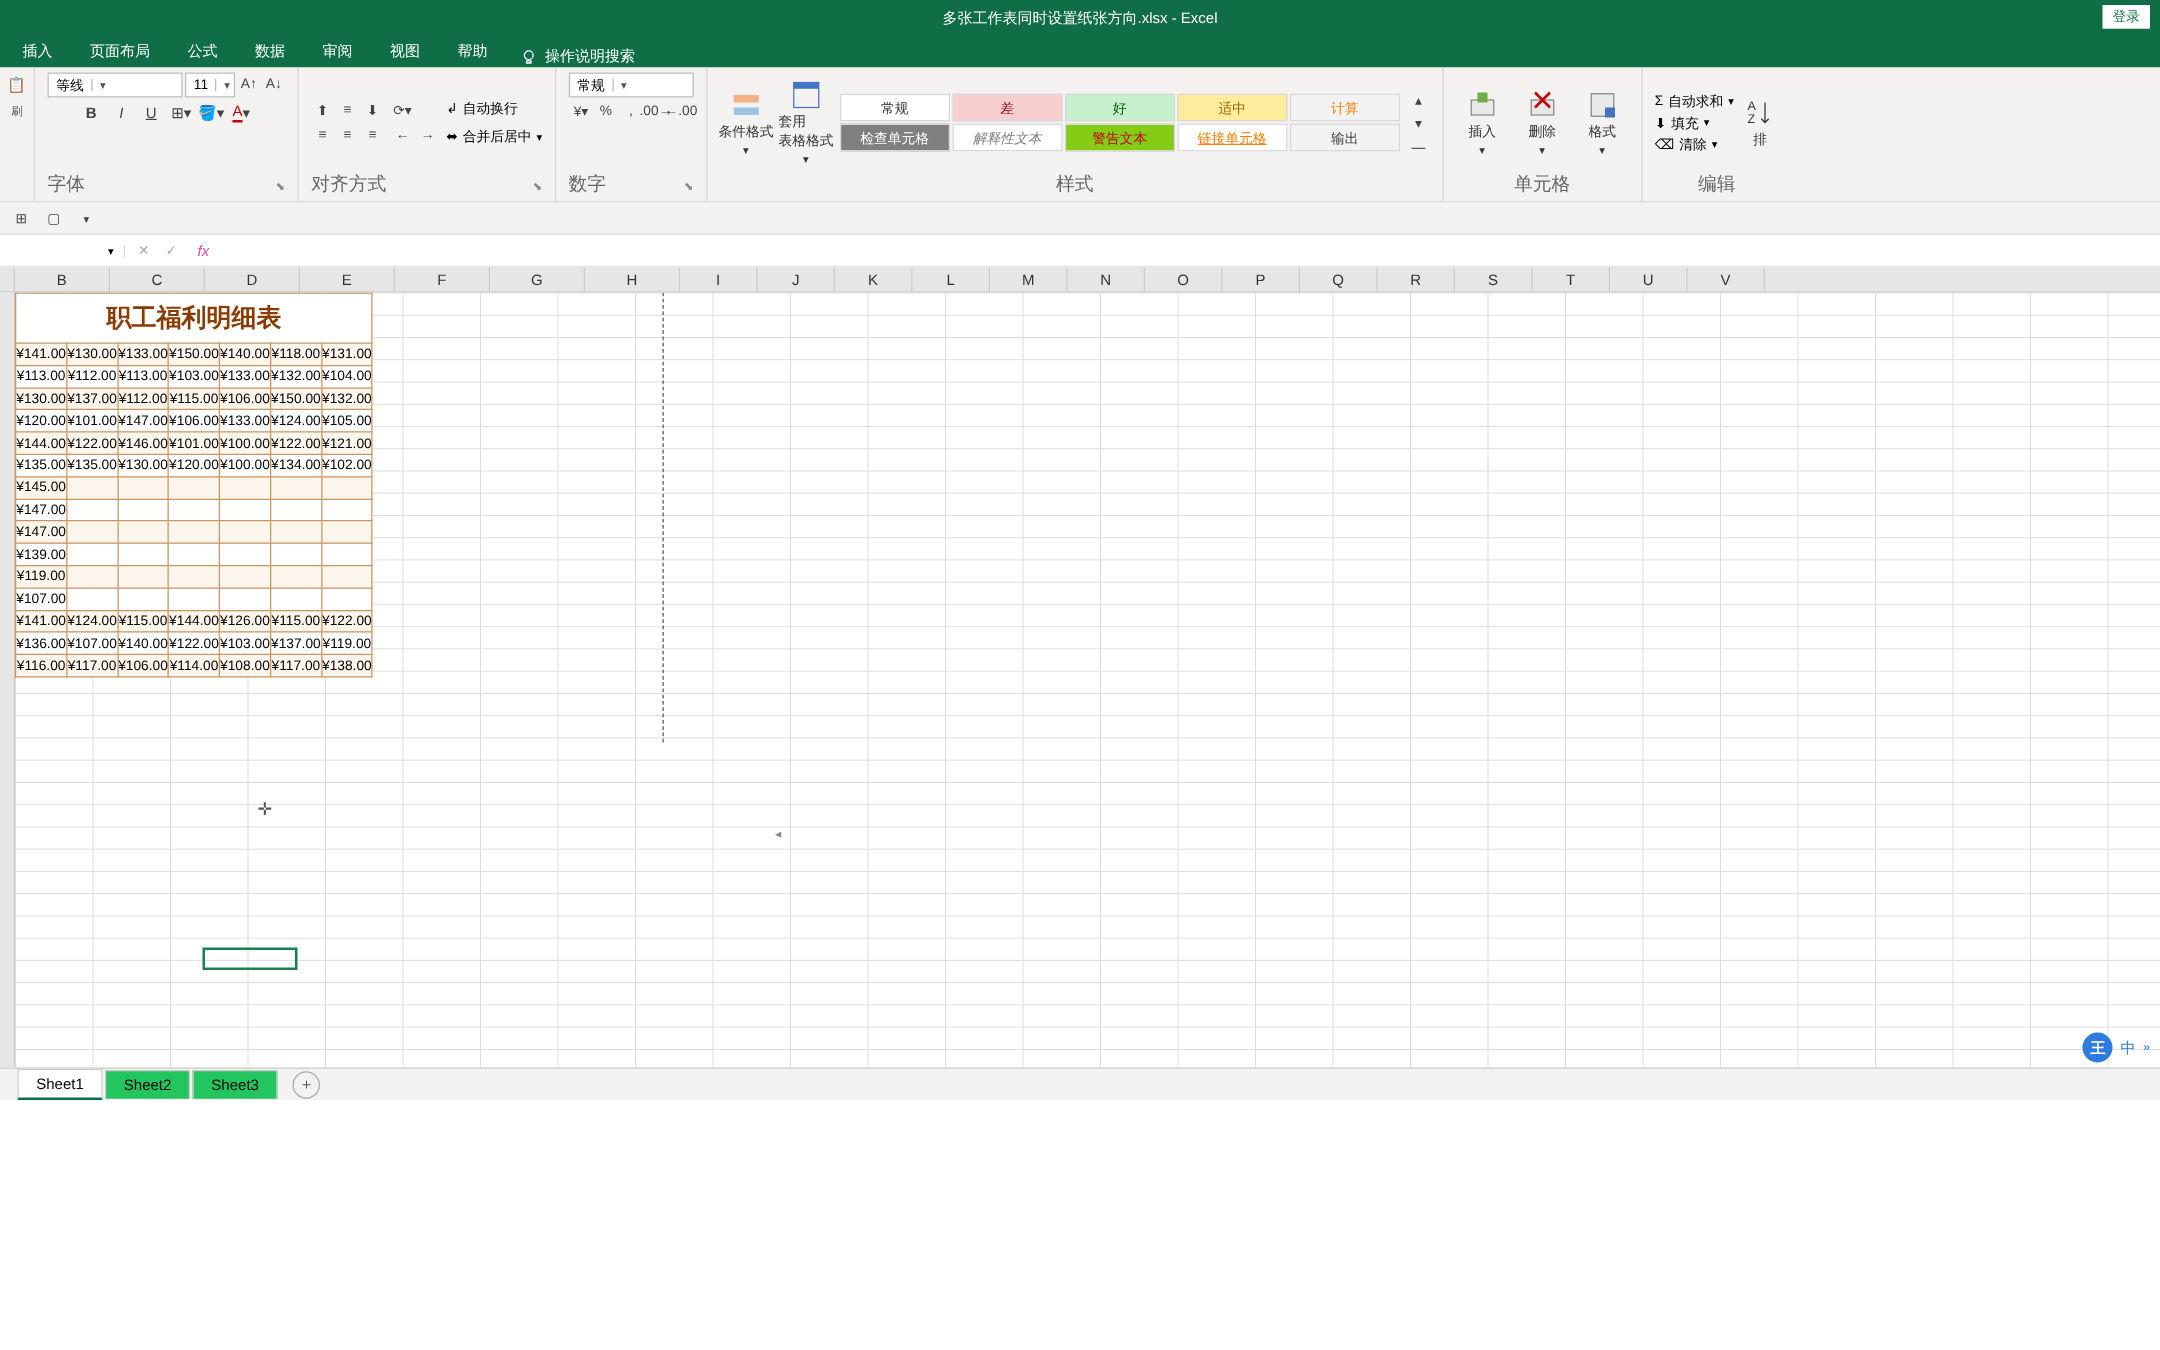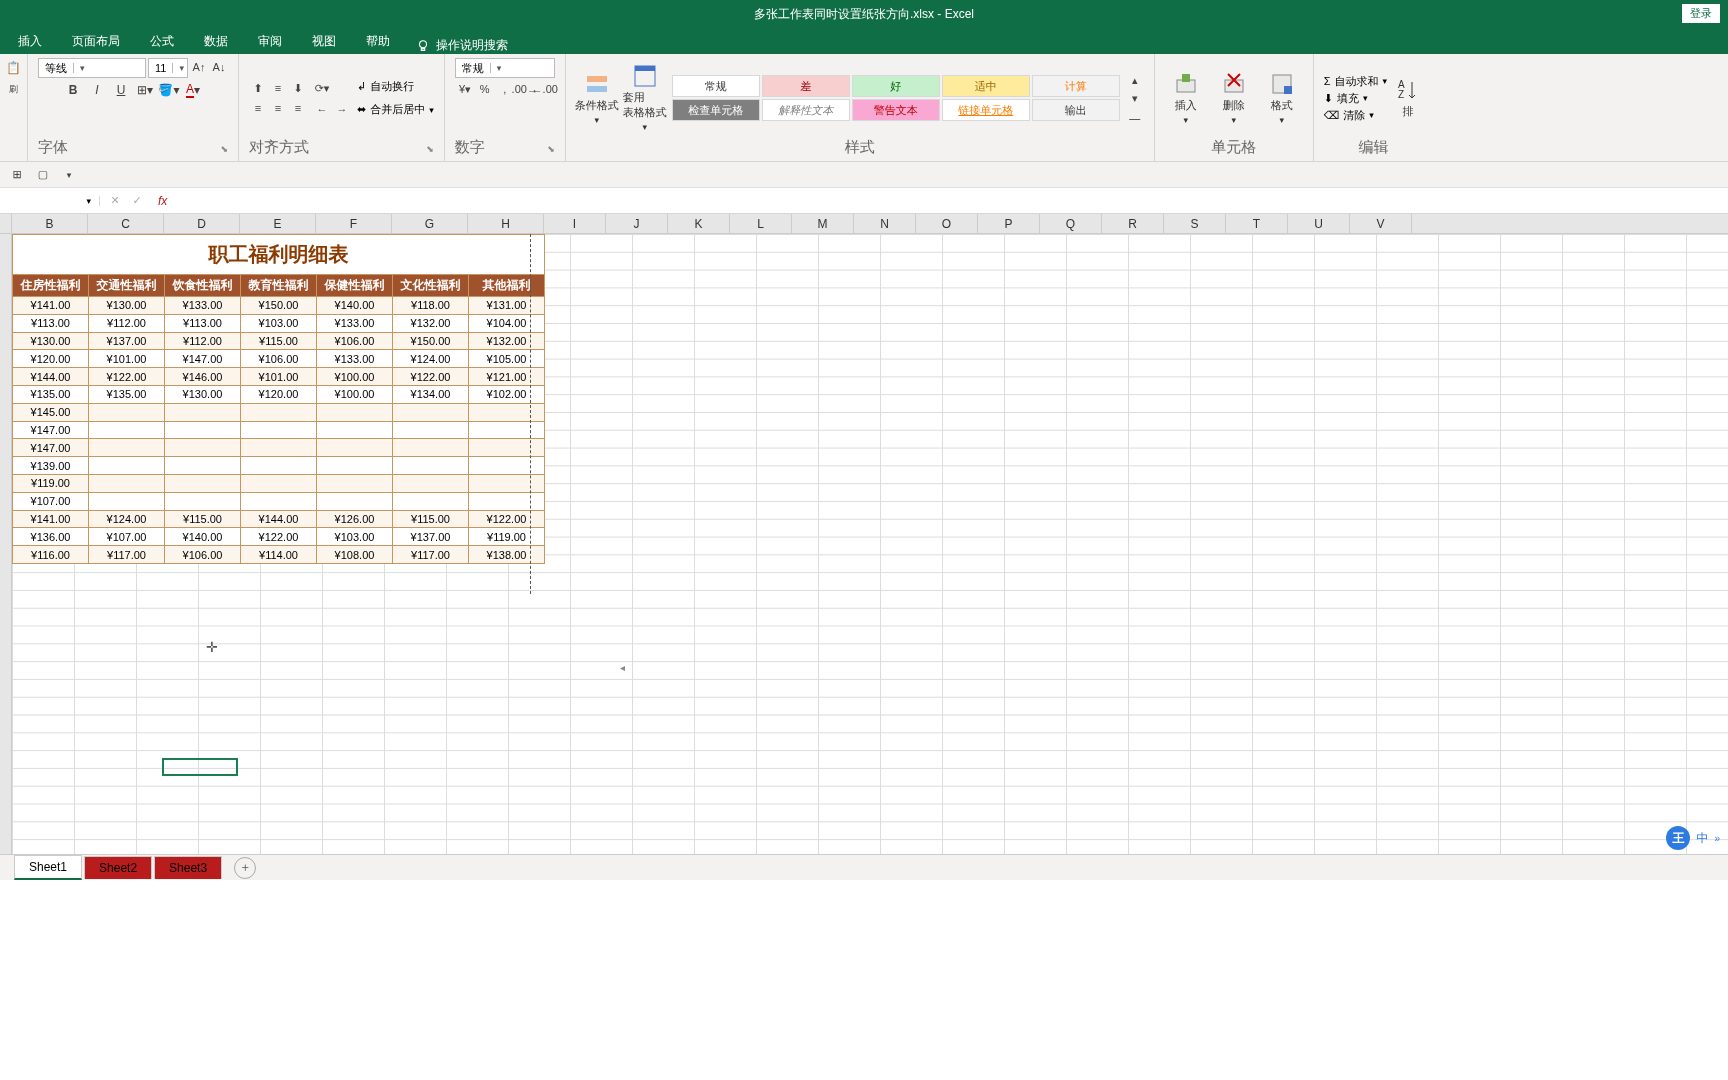--- a/index.html
+++ b/index.html
@@ -27,39 +27,39 @@
 .big-btn svg{width:24px;height:24px;}
 .big-btn span{font-size:11px;color:#333;white-space:nowrap;}
 .styles-gallery{display:grid;grid-template-columns:repeat(4,88px);grid-template-rows:22px 22px;gap:2px;}
 .style-cell{border:1px solid #d8d8d8;font-size:11px;display:flex;align-items:center;justify-content:center;}
 .autosum-group{display:flex;flex-direction:column;gap:2px;font-size:11px;}
 .autosum-item{display:flex;align-items:center;gap:4px;cursor:pointer;white-space:nowrap;}
 .qat{height:26px;background:#f3f2f1;display:flex;align-items:center;gap:8px;padding-left:8px;border-bottom:1px solid #e0e0e0;}
 .namebox-row{height:26px;display:flex;align-items:center;border-bottom:1px solid #d8d8d8;}
 .namebox{width:100px;border-right:1px solid #d8d8d8;padding:0 8px;font-size:12px;display:flex;align-items:center;}
 .fx-icons{display:flex;gap:4px;padding:0 6px;}
-.fx-label{font-style:italic;font-size:12px;color:#b91c1c;padding:0 6px;}
+.fx-label{font-style:italic;font-size:12px;color:#ec4899;padding:0 6px;}
 .formula-bar{flex:1;padding:0 6px;font-size:12px;}
 .col-headers{height:20px;display:flex;background:#e6e6e6;border-bottom:1px solid #ccc;}
 .ch{border-right:1px solid #ccc;text-align:center;font-size:12px;color:#333;display:flex;align-items:center;justify-content:center;}
 .grid-area{position:relative;height:620px;overflow:hidden;}
 .gridlines{position:absolute;inset:0;background-image:linear-gradient(to right,#dcdcdc 1px,transparent 1px),linear-gradient(to bottom,#dcdcdc 1px,transparent 1px);background-size:62px 17.8px;}
 .row-headers{position:absolute;left:0;top:0;width:12px;height:100%;background:#e6e6e6;border-right:1px solid #ccc;}
 .data-table{position:absolute;left:12px;top:0;border-collapse:collapse;}
 .data-table td,.data-table th{border:1px solid #c8945f;font-size:11px;text-align:center;height:17.8px;}
 .title-row td{font-size:20px;font-weight:bold;color:#8b3a00;height:40px;border:1px solid #c8945f;background:#fff;}
 .header-row th{background:#a0522d;color:#fff;font-size:12px;height:20px;padding:2px 0;}
 .data-row td{background:#fff;color:#000;}
 .odd td{background:#fcf5ec;}
 .cursor-cross{position:absolute;left:206px;top:405px;font-size:14px;color:#555;}
 .selection{position:absolute;border:2px solid #1a7f50;}
 .page-break-line{position:absolute;left:530px;top:0;width:0;height:360px;border-right:1px dashed #555;}
 .overlay-text{position:absolute;left:75px;top:380px;font-size:95px;font-weight:bold;color:#3d7ec9;text-shadow:0 0 18px #a8d0ff,0 0 28px #a8d0ff;white-space:nowrap;letter-spacing:2px;z-index:10;}
 .sheet-tabs{position:absolute;bottom:200px;left:0;right:0;height:26px;background:#f3f2f1;border-top:1px solid #ccc;display:flex;align-items:center;padding-left:14px;gap:2px;}
-.sheet-tab{padding:4px 14px;font-size:12px;border:1px solid #ccc;border-bottom:none;cursor:pointer;background:#b91c1c;}
+.sheet-tab{padding:4px 14px;font-size:12px;border:1px solid #ccc;border-bottom:none;cursor:pointer;background:#22c55e;}
 .sheet-tab.active{background:#fff;border-bottom:2px solid #0f6e45;}
 .add-sheet{width:22px;height:22px;border:1px solid #aaa;border-radius:50%;display:flex;align-items:center;justify-content:center;font-size:12px;color:#555;margin-left:10px;cursor:pointer;}
 .hscroll-track{position:absolute;right:8px;bottom:206px;left:620px;height:14px;display:flex;align-items:center;}
 .hscroll-arrow{font-size:10px;color:#888;}
 .ime-badge{position:absolute;right:8px;bottom:230px;display:flex;align-items:center;gap:6px;}
 .ime-circle{width:24px;height:24px;border-radius:50%;background:#2d7be0;color:#fff;display:flex;align-items:center;justify-content:center;font-size:12px;font-weight:bold;}
 .ime-lang{font-size:12px;color:#2d7be0;}
 </style>
 </head>
 <body>
@@ -209,21 +209,21 @@
           <span style="font-size:9px">▾</span>
       </div>
       <div id="style-gallery" class="styles-gallery" style="grid-template-columns:repeat(5,88px)">
           <div class="style-cell" style="background: rgb(255, 255, 255); color: rgb(51, 51, 51);">常规</div>
           <div class="style-cell" style="background: rgb(248, 207, 207); color: rgb(156, 0, 6);">差</div>
           <div class="style-cell" style="background: rgb(198, 239, 206); color: rgb(0, 97, 0);">好</div>
           <div class="style-cell" style="background: rgb(255, 235, 156); color: rgb(156, 101, 0);">适中</div>
           <div class="style-cell" style="background: rgb(242, 242, 242); color: rgb(250, 125, 0);">计算</div>
           <div class="style-cell" style="background: rgb(127, 127, 127); color: rgb(255, 255, 255);">检查单元格</div>
           <div class="style-cell" style="background: rgb(255, 255, 255); color: rgb(127, 127, 127); font-style: italic;">解释性文本</div>
-          <div class="style-cell" style="background: #f9a8d4; color: rgb(192, 0, 0);">警告文本</div>
+          <div class="style-cell" style="background: #84cc16; color: rgb(192, 0, 0);">警告文本</div>
           <div class="style-cell" style="background: rgb(255, 255, 255); color: rgb(250, 125, 0); text-decoration: underline;">链接单元格</div>
           <div class="style-cell" style="background: rgb(242, 242, 242); color: rgb(63, 63, 63);">输出</div>
         </div>
       <div class="col" style="gap:0">
         <div class="icon-btn small">▴</div>
         <div class="icon-btn small">▾</div>
         <div class="icon-btn small">⎼</div>
       </div>
     </div>
     <div class="group-footer">
@@ -343,29 +343,20 @@
 </div>
 
 <div class="grid-area">
   <div class="gridlines" style="left:12px"></div>
   <div class="row-headers"></div>
   <table class="data-table">
     <tbody>
         <tr class="title-row">
           <td colspan="7">职工福利明细表</td>
         </tr>
-    <tr class="header-row" id="header-row">
-          <th style="width: 76px;">住房性福利</th>
-          <th style="width: 76px;">交通性福利</th>
-          <th style="width: 76px;">饮食性福利</th>
-          <th style="width: 76px;">教育性福利</th>
-          <th style="width: 76px;">保健性福利</th>
-          <th style="width: 76px;">文化性福利</th>
-          <th style="width: 76px;">其他福利</th>
-        </tr>
     </tbody>
       <tbody id="data-body">
         <tr class="data-row odd">
           <td>¥141.00</td>
           <td>¥130.00</td>
           <td>¥133.00</td>
           <td>¥150.00</td>
           <td>¥140.00</td>
           <td>¥118.00</td>
           <td>¥131.00</td>

